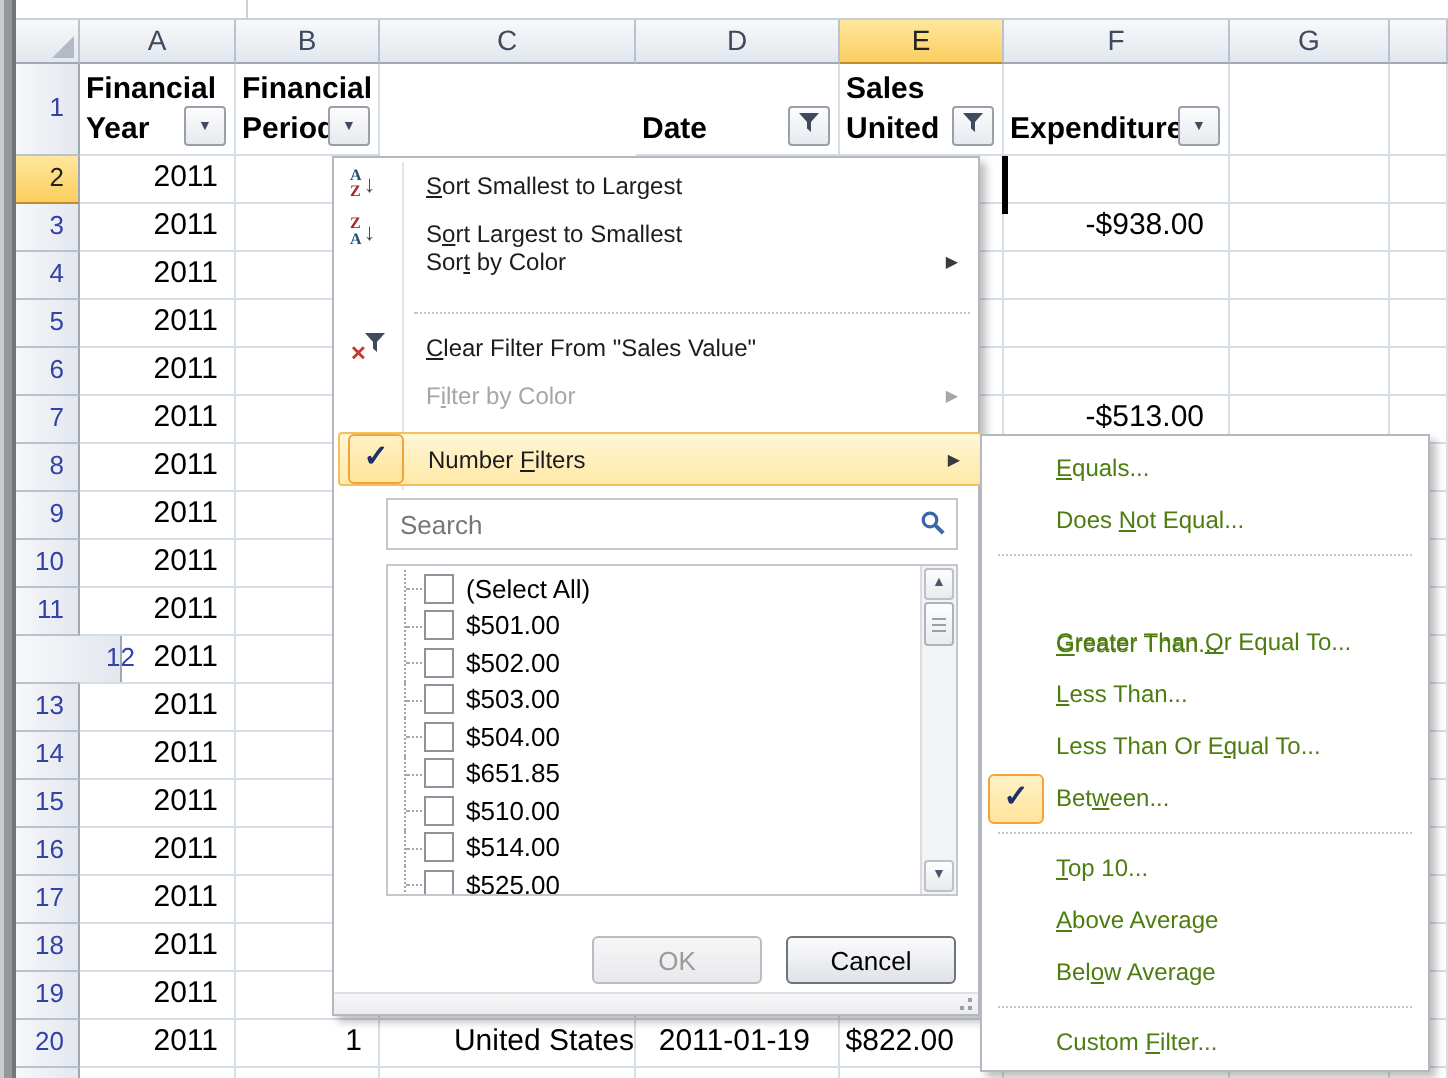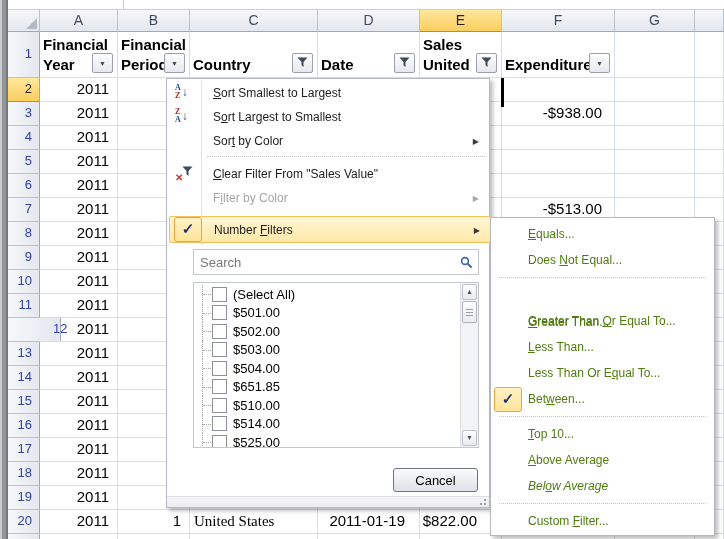--- a/index.html
+++ b/index.html
@@ -117,30 +117,20 @@
         <span class="dn-arrow">▼</span>
       </span>
     </div>
     <div class="abs cell" style="left: 118px; width: 72px; top: 32px; height: 46px; line-height: 44px;">
       <div class="hlines">
         <div>Financial</div>
         <div>Period</div>
       </div>
       <span class="fbtn">
         <span class="dn-arrow">▼</span>
-      </span>
-    </div>
-    <div class="abs cell" style="left: 190px; width: 128px; top: 32px; height: 46px; line-height: 44px;">
-      <div class="hlines">
-        <div>Country</div>
-      </div>
-      <span class="fbtn">
-        <span><svg width="11" height="11" viewBox="0 0 11 11">
-            <path d="M0.5 0.5 h10 L6.5 5 v5 L4.5 8.2 v-3.2 Z" fill="#3f4a5d"></path>
-          </svg></span>
       </span>
     </div>
     <div class="abs cell" style="left: 318px; width: 102px; top: 32px; height: 46px; line-height: 44px;">
       <div class="hlines">
         <div>Date</div>
       </div>
       <span class="fbtn">
         <span><svg width="11" height="11" viewBox="0 0 11 11">
             <path d="M0.5 0.5 h10 L6.5 5 v5 L4.5 8.2 v-3.2 Z" fill="#3f4a5d"></path>
           </svg></span>
@@ -325,21 +315,21 @@
     <div class="abs cell" style="left: 118px; width: 72px; top: 486px; height: 24px; line-height: 22px;"></div>
     <div class="abs cell" style="left: 190px; width: 128px; top: 486px; height: 24px; line-height: 22px;"></div>
     <div class="abs cell" style="left: 318px; width: 102px; top: 486px; height: 24px; line-height: 22px;"></div>
     <div class="abs cell" style="left: 420px; width: 82px; top: 486px; height: 24px; line-height: 22px;"></div>
     <div class="abs cell" style="left: 502px; width: 113px; top: 486px; height: 24px; line-height: 22px;"></div>
     <div class="abs cell" style="left: 615px; width: 80px; top: 486px; height: 24px; line-height: 22px;"></div>
     <div class="abs cell" style="left: 695px; width: 29px; top: 486px; height: 24px; line-height: 22px;"></div>
     <div class="abs rowhdr" style="top: 510px; height: 24px; line-height: 22px;">20</div>
     <div class="abs cell" style="left: 40px; width: 78px; top: 510px; height: 24px; line-height: 22px; text-align: right; padding-right: 8px;">2011</div>
     <div class="abs cell" style="left: 118px; width: 72px; top: 510px; height: 24px; line-height: 22px; text-align: right; padding-right: 8px;">1</div>
-    <div class="abs cell" style="left: 190px; width: 128px; top: 510px; height: 24px; line-height: 22px; text-align: left; padding-left: 4px; font-family: Liberation Serif, serif;">United States</div>
+    <div class="abs cell" style="left: 190px; width: 128px; top: 510px; height: 24px; line-height: 22px; text-align: right; padding-left: 4px;">United States</div>
     <div class="abs cell" style="left: 318px; width: 102px; top: 510px; height: 24px; line-height: 22px; text-align: right; padding-right: 14px;">2011-01-19</div>
     <div class="abs cell" style="left: 420px; width: 82px; top: 510px; height: 24px; line-height: 22px; text-align: right; padding-right: 24px;">$822.00</div>
     <div class="abs cell" style="left: 502px; width: 113px; top: 510px; height: 24px; line-height: 22px;"></div>
     <div class="abs cell" style="left: 615px; width: 80px; top: 510px; height: 24px; line-height: 22px;"></div>
     <div class="abs cell" style="left: 695px; width: 29px; top: 510px; height: 24px; line-height: 22px;"></div>
     <div class="abs rowhdr" style="top: 534px; height: 24px; line-height: 22px;"></div>
     <div class="abs cell" style="left: 40px; width: 78px; top: 534px; height: 24px; line-height: 22px;"></div>
     <div class="abs cell" style="left: 118px; width: 72px; top: 534px; height: 24px; line-height: 22px;"></div>
     <div class="abs cell" style="left: 190px; width: 128px; top: 534px; height: 24px; line-height: 22px;"></div>
     <div class="abs cell" style="left: 318px; width: 102px; top: 534px; height: 24px; line-height: 22px;"></div>
@@ -371,21 +361,21 @@
           <span class="sort-ic">
             <span class="ltrs">
               <span style="color:#a02b2b">Z</span>
               <span style="color:#1f4e79">A</span>
             </span>
             <span class="dar">↓</span>
           </span>
         </span>
         <span class="txt">S<u>o</u>rt Largest to Smallest</span>
       </div>
-      <div class="mi" style="top: 50px; text-align: center;">
+      <div class="mi" style="top: 40px; text-align: center;">
         <span class="txt">Sor<u>t</u> by Color</span>
         <span class="sub-arrow">▶</span>
       </div>
       <div class="menu-sep" style="top: 77px;"></div>
       <div class="mi" style="top: 83px;">
         <span class="icon-slot">
           <span class="clr-ic">
             <svg width="11" height="11" viewBox="0 0 11 11">
               <path d="M0.5 0.5 h10 L6.5 5 v5 L4.5 8.2 v-3.2 Z" fill="#3f4a5d"></path>
             </svg>
@@ -454,20 +444,21 @@
           <span class="flt-lbl">$525.00</span>
         </div>
       </div>
     <div class="sb">
       <div class="sb-btn" style="top:1px;">▲</div>
       <div class="sb-thumb"></div>
       <div class="sb-btn" style="bottom:1px;">▼</div>
     </div>
   </div>
 
+  <button class="btn" id="ok-btn" disabled="">OK</button>
   <button class="btn" id="cancel-btn">Cancel</button>
 
   <div id="menu-grip-band">
     <span id="menu-grip">
       <i style="right:0;bottom:0;left:auto;"></i>
         <i style="right:4px;bottom:0;left:auto;"></i>
         <i style="right:0;bottom:4px;left:auto;"></i>
     </span>
   </div>
 </div>
@@ -496,20 +487,20 @@
       <span class="check-box" style="left: 1px; top: 1px;">✓</span>
       <span class="txt">Bet<u>w</u>een...</span>
     </div>
     <div class="sm-sep" style="top: 198px;"></div>
     <div class="smi" style="top: 203px;">
       <span class="txt"><u>T</u>op 10...</span>
     </div>
     <div class="smi" style="top: 229px;">
       <span class="txt"><u>A</u>bove Average</span>
     </div>
-    <div class="smi" style="top: 255px; font-style: italic;">
+    <div class="smi" style="top: 255px;">
       <span class="txt">Bel<u>o</u>w Average</span>
     </div>
     <div class="sm-sep" style="top: 285px;"></div>
     <div class="smi" style="top: 290px;">
       <span class="txt">Custom <u>F</u>ilter...</span>
     </div>
   </div>
 
 </body></html>

